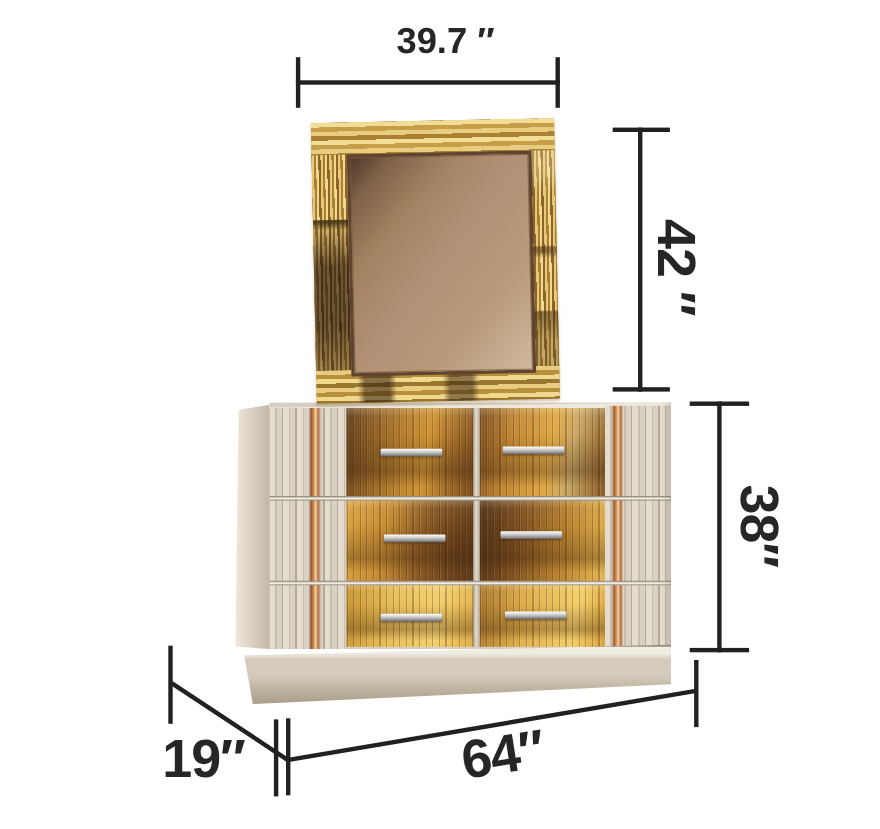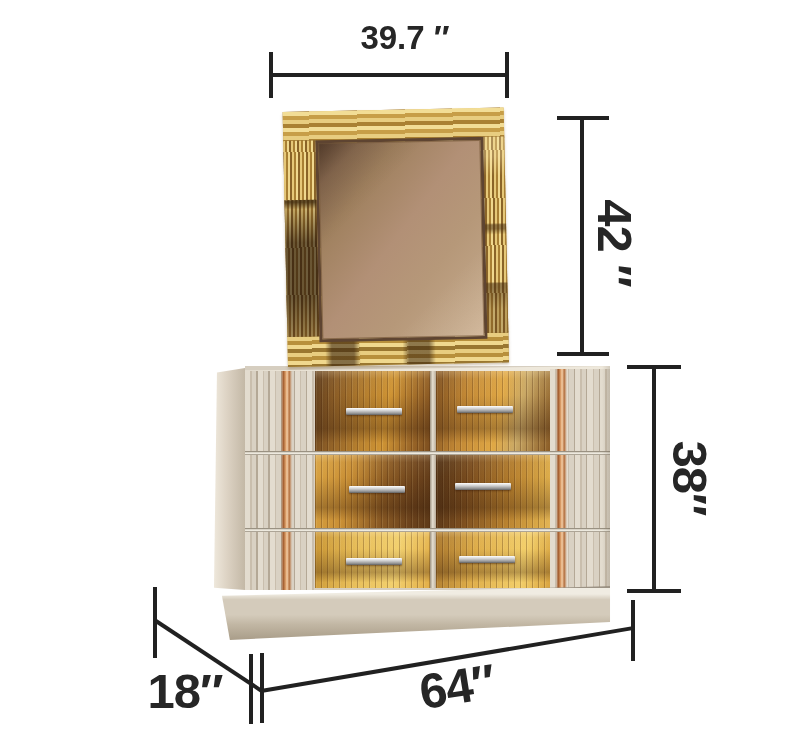--- a/index.html
+++ b/index.html
@@ -163,16 +163,16 @@
     <div class="dl" style="left:631px;top:600px;width:4px;height:61px"></div>
     <div class="dl" style="left:249px;top:654px;width:4px;height:70px"></div>
     <div class="dl" style="left:260px;top:653px;width:4px;height:70px"></div>
     <div class="dl" style="left:261px;top:689px;width:377px;height:4px;transform:rotate(-9.6deg);transform-origin:0 50%"></div>
     <div class="dim-label fs-lg rotW" style="left:457px;top:687px">64″</div>
   </div>
 
   <div>
     <div class="dl" style="left:153px;top:587px;width:4px;height:71px"></div>
     <div class="dl" style="left:156px;top:619px;width:126px;height:4px;transform:rotate(33.5deg);transform-origin:0 50%"></div>
-    <div class="dim-label fs-lg" style="left:185px;top:691px">18″</div>
+    <div class="dim-label fs-lg" style="left:185px;top:691px">19″</div>
   </div>
 
 </div>
 
 </body></html>

